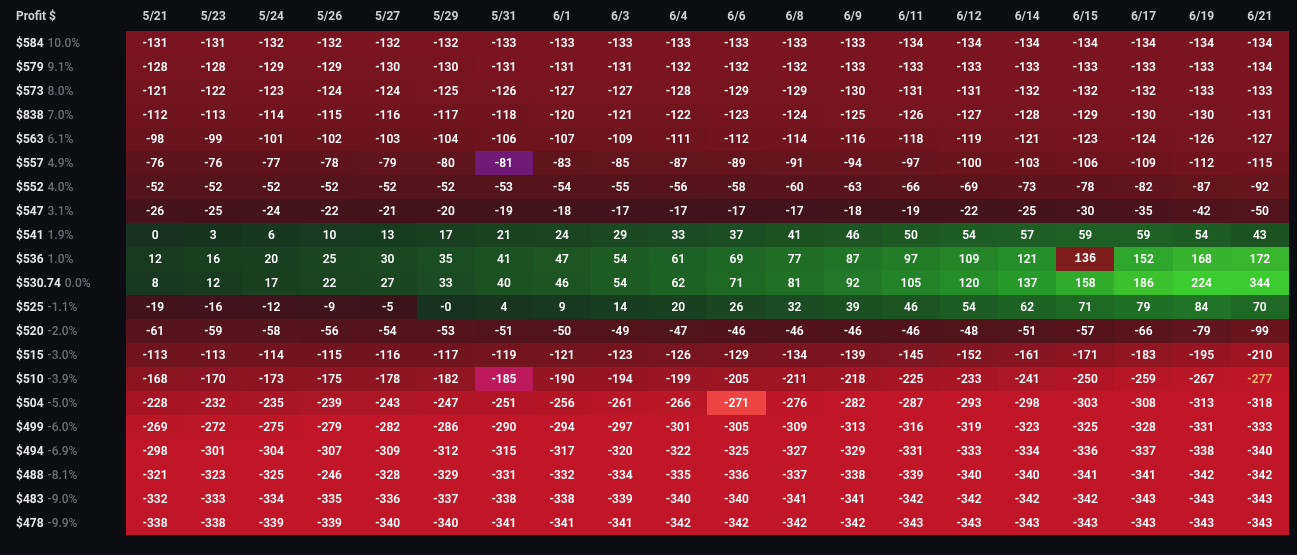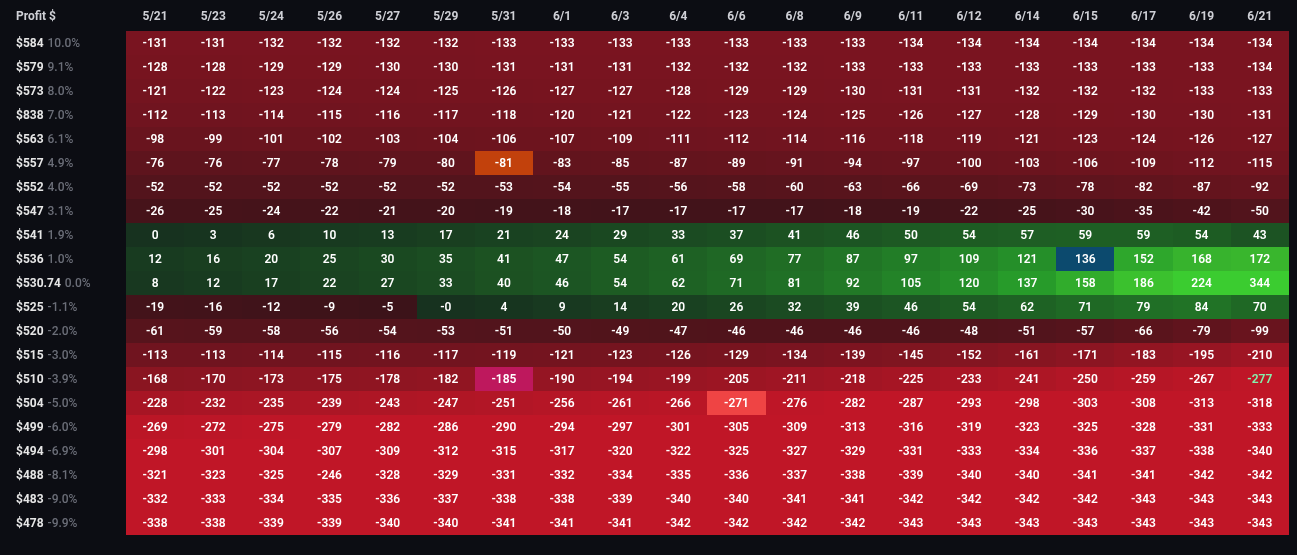--- a/index.html
+++ b/index.html
@@ -215,21 +215,21 @@
           <td style="background: rgb(119, 20, 31); color: rgb(255, 255, 255);">-127</td>
         </tr>
         <tr>
           <td class="rowhead"><span class="price">$557</span><span class="pct">4.9%</span></td>
           <td style="background: rgb(94, 20, 29); color: rgb(255, 255, 255);">-76</td>
           <td style="background: rgb(94, 20, 29); color: rgb(255, 255, 255);">-76</td>
           <td style="background: rgb(95, 20, 29); color: rgb(255, 255, 255);">-77</td>
           <td style="background: rgb(95, 20, 29); color: rgb(255, 255, 255);">-78</td>
           <td style="background: rgb(96, 20, 29); color: rgb(255, 255, 255);">-79</td>
           <td style="background: rgb(96, 20, 29); color: rgb(255, 255, 255);">-80</td>
-          <td style="background: #c2410c; color: rgb(255, 255, 255);">-81</td>
+          <td style="background: #701a75; color: rgb(255, 255, 255);">-81</td>
           <td style="background: rgb(98, 20, 29); color: rgb(255, 255, 255);">-83</td>
           <td style="background: rgb(99, 20, 29); color: rgb(255, 255, 255);">-85</td>
           <td style="background: rgb(100, 20, 29); color: rgb(255, 255, 255);">-87</td>
           <td style="background: rgb(101, 20, 29); color: rgb(255, 255, 255);">-89</td>
           <td style="background: rgb(102, 20, 30); color: rgb(255, 255, 255);">-91</td>
           <td style="background: rgb(103, 20, 30); color: rgb(255, 255, 255);">-94</td>
           <td style="background: rgb(104, 20, 30); color: rgb(255, 255, 255);">-97</td>
           <td style="background: rgb(106, 20, 30); color: rgb(255, 255, 255);">-100</td>
           <td style="background: rgb(107, 20, 30); color: rgb(255, 255, 255);">-103</td>
           <td style="background: rgb(109, 20, 30); color: rgb(255, 255, 255);">-106</td>
@@ -317,21 +317,21 @@
           <td style="background: rgb(28, 82, 34); color: rgb(255, 255, 255);">41</td>
           <td style="background: rgb(28, 86, 35); color: rgb(255, 255, 255);">47</td>
           <td style="background: rgb(29, 92, 35); color: rgb(255, 255, 255);">54</td>
           <td style="background: rgb(30, 97, 36); color: rgb(255, 255, 255);">61</td>
           <td style="background: rgb(31, 103, 37); color: rgb(255, 255, 255);">69</td>
           <td style="background: rgb(32, 109, 37); color: rgb(255, 255, 255);">77</td>
           <td style="background: rgb(33, 117, 38); color: rgb(255, 255, 255);">87</td>
           <td style="background: rgb(34, 125, 39); color: rgb(255, 255, 255);">97</td>
           <td style="background: rgb(36, 134, 40); color: rgb(255, 255, 255);">109</td>
           <td style="background: rgb(37, 143, 41); color: rgb(255, 255, 255);">121</td>
-          <td style="background: #0c4a6e; color: rgb(255, 255, 255);">136</td>
+          <td style="background: #7f1d1d; color: rgb(255, 255, 255); font-family: Liberation Mono, monospace;">136</td>
           <td style="background: rgb(46, 167, 44); color: rgb(255, 255, 255);">152</td>
           <td style="background: rgb(55, 179, 45); color: rgb(255, 255, 255);">168</td>
           <td style="background: rgb(57, 182, 45); color: rgb(255, 255, 255);">172</td>
         </tr>
         <tr>
           <td class="rowhead"><span class="price">$530.74</span><span class="pct">0.0%</span></td>
           <td style="background: rgb(24, 56, 32); color: rgb(255, 255, 255);">8</td>
           <td style="background: rgb(24, 59, 32); color: rgb(255, 255, 255);">12</td>
           <td style="background: rgb(25, 63, 32); color: rgb(255, 255, 255);">17</td>
           <td style="background: rgb(26, 67, 33); color: rgb(255, 255, 255);">22</td>
@@ -435,21 +435,21 @@
           <td style="background: rgb(153, 21, 35); color: rgb(255, 255, 255);">-199</td>
           <td style="background: rgb(156, 21, 35); color: rgb(255, 255, 255);">-205</td>
           <td style="background: rgb(159, 21, 36); color: rgb(255, 255, 255);">-211</td>
           <td style="background: rgb(162, 21, 36); color: rgb(255, 255, 255);">-218</td>
           <td style="background: rgb(166, 21, 36); color: rgb(255, 255, 255);">-225</td>
           <td style="background: rgb(170, 21, 37); color: rgb(255, 255, 255);">-233</td>
           <td style="background: rgb(173, 22, 37); color: rgb(255, 255, 255);">-241</td>
           <td style="background: rgb(178, 22, 38); color: rgb(255, 255, 255);">-250</td>
           <td style="background: rgb(182, 22, 38); color: rgb(255, 255, 255);">-259</td>
           <td style="background: rgb(186, 22, 38); color: rgb(255, 255, 255);">-267</td>
-          <td style="background: rgb(191, 22, 39); color: #86efac;">-277</td>
+          <td style="background: rgb(191, 22, 39); color: #fdba74;">-277</td>
         </tr>
         <tr>
           <td class="rowhead"><span class="price">$504</span><span class="pct">-5.0%</span></td>
           <td style="background: rgb(167, 21, 36); color: rgb(255, 255, 255);">-228</td>
           <td style="background: rgb(169, 21, 37); color: rgb(255, 255, 255);">-232</td>
           <td style="background: rgb(170, 22, 37); color: rgb(255, 255, 255);">-235</td>
           <td style="background: rgb(172, 22, 37); color: rgb(255, 255, 255);">-239</td>
           <td style="background: rgb(174, 22, 37); color: rgb(255, 255, 255);">-243</td>
           <td style="background: rgb(176, 22, 37); color: rgb(255, 255, 255);">-247</td>
           <td style="background: rgb(178, 22, 38); color: rgb(255, 255, 255);">-251</td>

